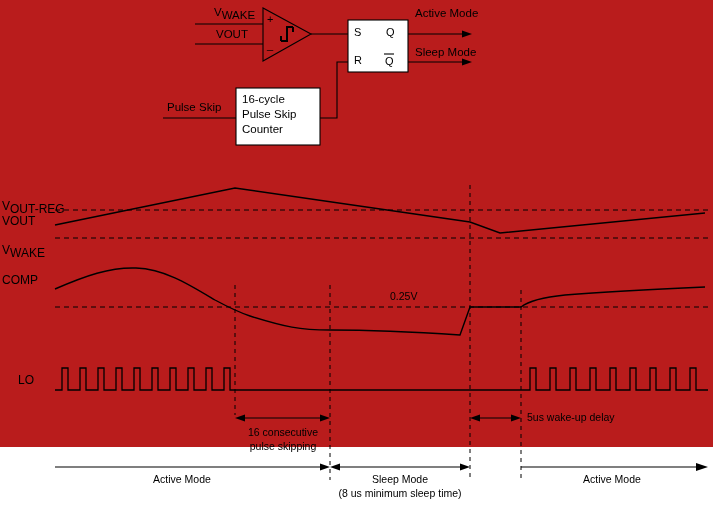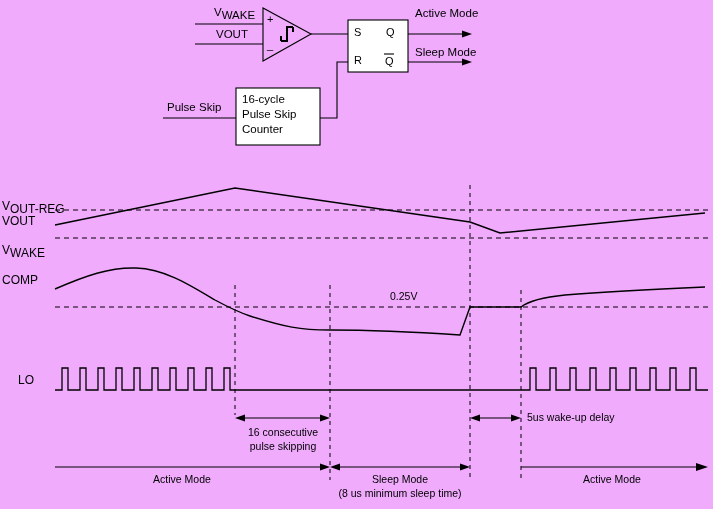--- a/index.html
+++ b/index.html
@@ -9,22 +9,22 @@
   }
   body {
     width: 713px;
     height: 509px;
     font-family: "Liberation Sans", sans-serif;
     overflow: hidden;
   }
   #root {
     position: relative;
     width: 713px;
-    height: 509px;
-    background: #f0abfc;
+    height: 447px;
+    background: #b91c1c;
   }
   svg#diagram {
     display: block;
     width: 713px;
     height: 509px;
   }
   .wire, .box, .shape {
     stroke: #000000;
     fill: none;
     stroke-width: 1.1;

